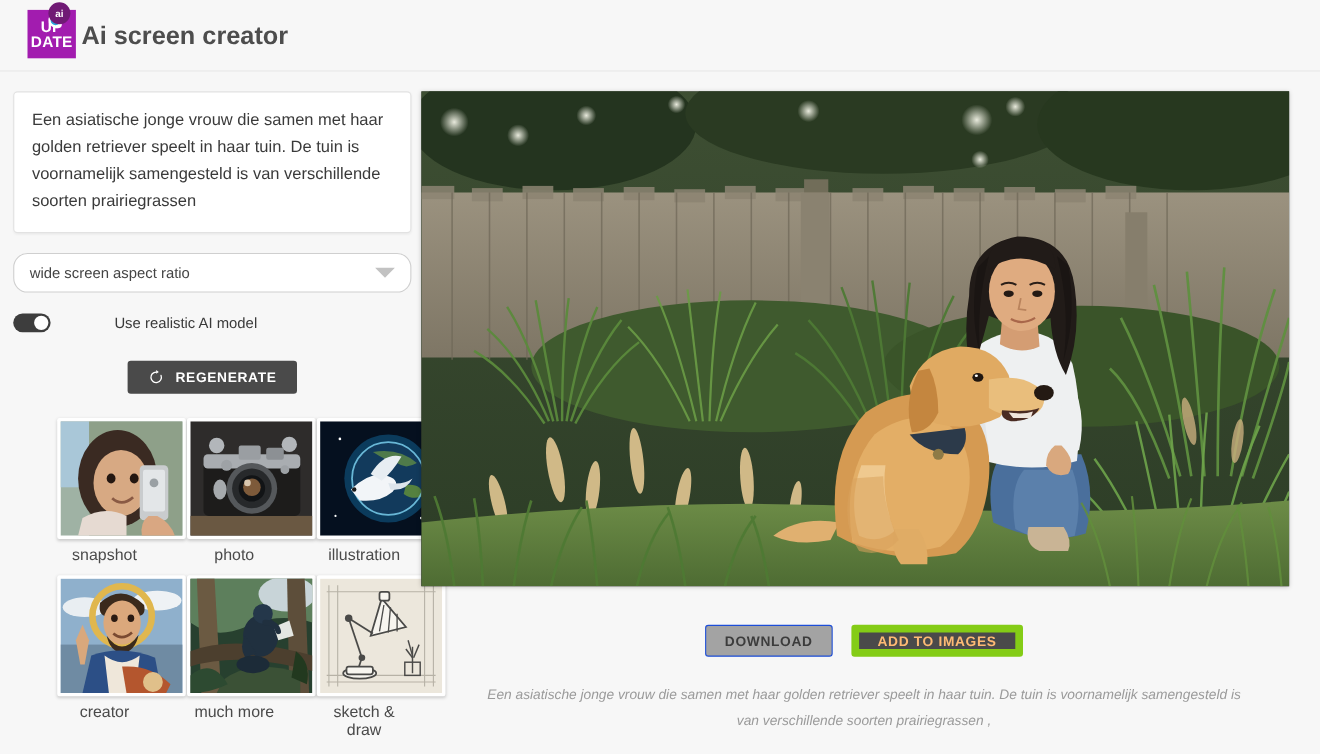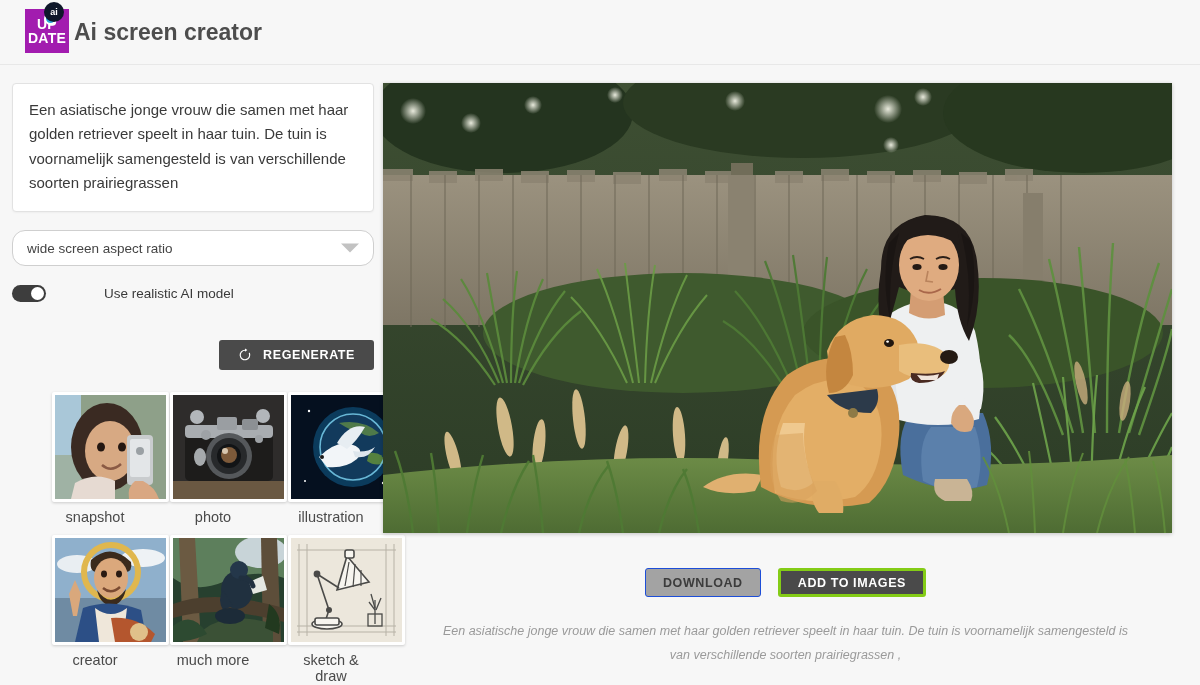--- a/index.html
+++ b/index.html
@@ -40,21 +40,21 @@
     content: ""; position: absolute; left: 4px; top: 1.5px;
     width: 1.5px; height: 4px; background: #fff;
   }
   .clock::after {
     content: ""; position: absolute; left: 4.5px; top: 5px;
     width: 3.5px; height: 1.5px; background: #fff;
   }
   .ai-badge {
     position: absolute; right: -6px; top: -7px;
     width: 20px; height: 20px; border-radius: 50%;
-    background: #0f172a; color: #fff;
+    background: #701a75; color: #fff;
     font-size: 9px; font-weight: bold;
     display: flex; align-items: center; justify-content: center;
   }
   .app-title {
     margin-left: 16px; font-size: 23px; font-weight: bold; color: #4d4d4d;
   }
 
   
   .body-row { display: flex; padding: 18px 12px 0 12px; }
   .left-panel { width: 362px; flex: none; }
@@ -91,21 +91,21 @@
     width: 34px; height: 17px; border-radius: 9px; background: #3d3d3d;
     position: relative; flex: none;
   }
   .toggle .knob {
     position: absolute; right: 2px; top: 2px;
     width: 13px; height: 13px; border-radius: 50%; background: #fff;
   }
   .toggle-label { margin-left: 11px; font-size: 13.5px; color: #3a3a3a; }
 
   
-  .regen-row { margin-top: 38px; display: flex; justify-content: flex-end; }
+  .regen-row { margin-top: 26px; display: flex; justify-content: center; }
   .regen-btn {
     background: #4a4a4a; color: #fff; border: none; border-radius: 3px;
     height: 30px; padding: 0 19px;
     display: flex; align-items: center; gap: 11px;
     font-size: 12.5px; font-weight: bold; letter-spacing: .6px;
     cursor: pointer;
   }
   .refresh-icon { display: block; }
 
   
@@ -139,21 +139,21 @@
   
   .actions {
     margin-top: 35px; display: flex; justify-content: center; gap: 17px;
   }
   .btn {
     height: 29px; border-radius: 3px; padding: 0 17px;
     font-size: 12.5px; font-weight: bold; letter-spacing: .6px;
     display: flex; align-items: center; cursor: pointer;
   }
   .btn-outline { background: #a3a3a3; border: 1px solid #1d4ed8; color: #3c3c3c; }
-  .btn-dark { background: #4a4a4a; border: 3px solid #84cc16; color: #ffffff; }
+  .btn-dark { background: #4a4a4a; border: 7px solid #84cc16; color: #fdba74; }
 
   
   .caption {
     margin: 22px auto 0 auto; width: 700px;
     text-align: center; font-style: italic;
     font-size: 12.5px; color: #9a9a9a; line-height: 1.95;
   }
 </style>
 </head>
 <body>

